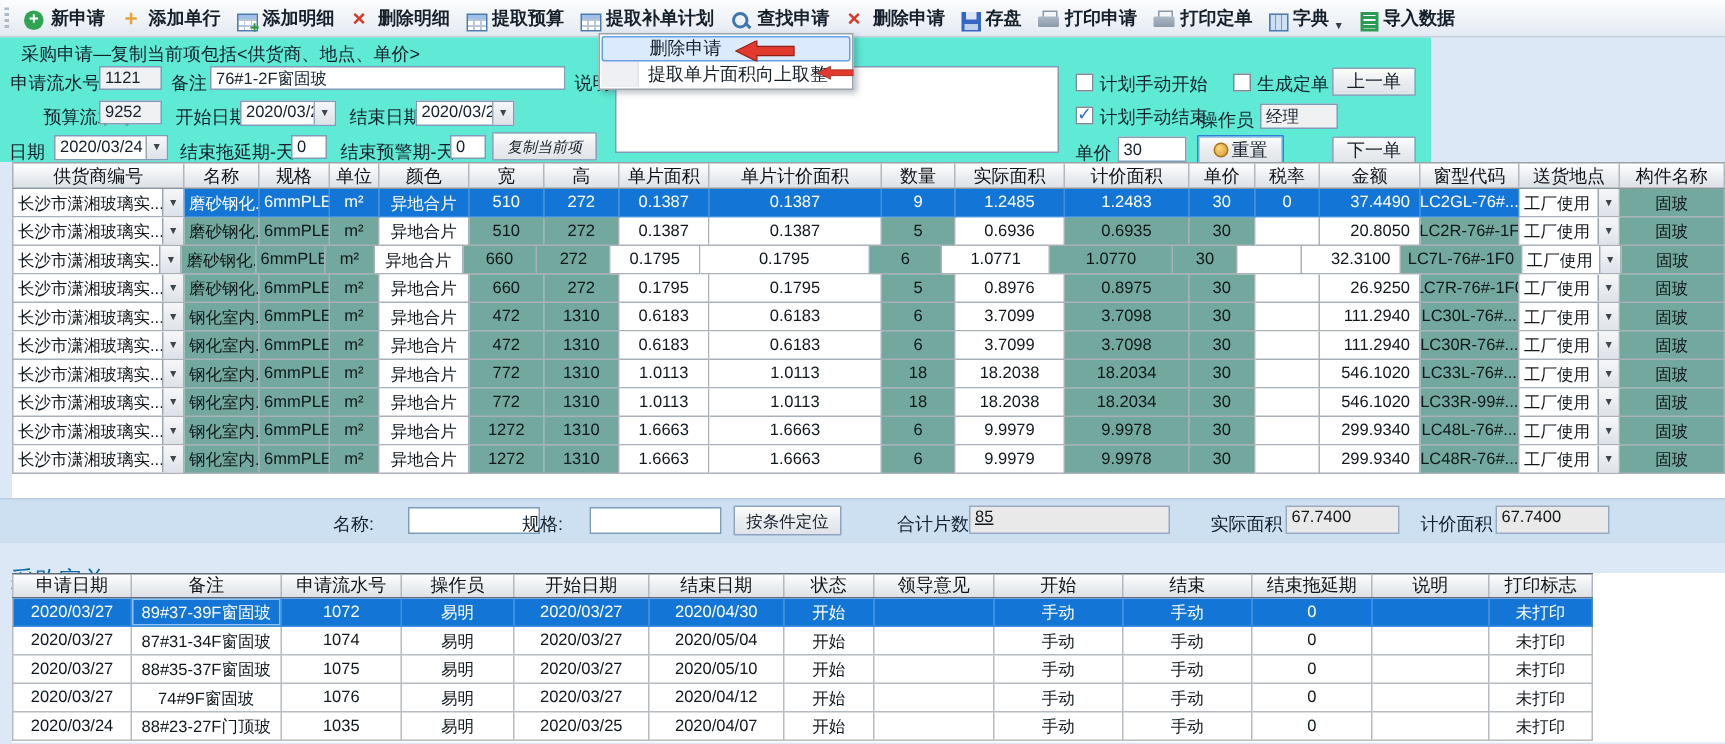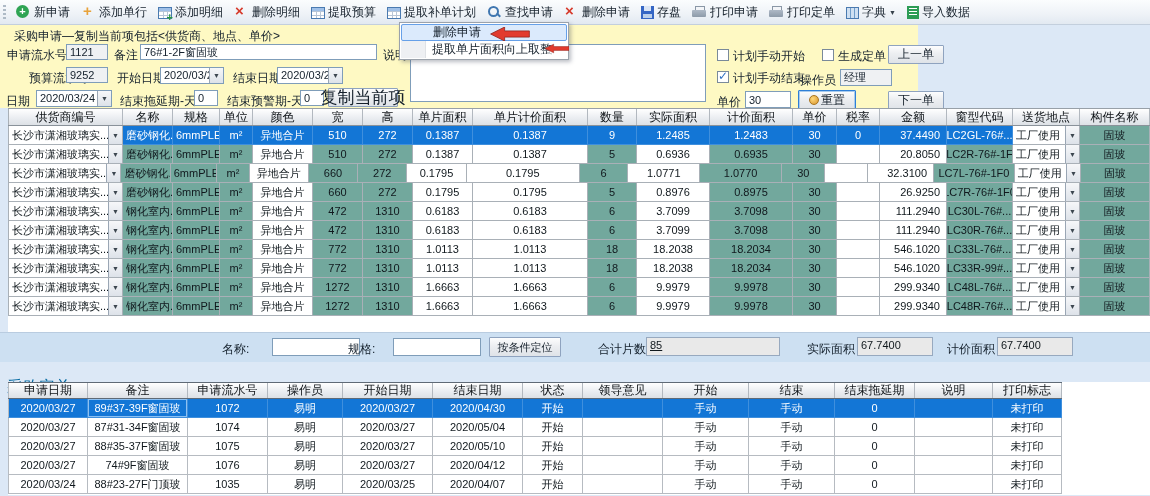--- a/index.html
+++ b/index.html
@@ -5,22 +5,22 @@
   html,body{margin:0;padding:0;}
   body{font-family:"Liberation Sans","DejaVu Sans",sans-serif;background:#dce8f6;}
   #app{position:relative;width:1150px;height:496px;overflow:hidden;background:#dce8f6;}
 
   
   #toolbar{position:absolute;left:0;top:0;width:1150px;height:25px;
     background:linear-gradient(#fbfdfe,#eef2f7 60%,#e2e9f1);
     border-bottom:1px solid #c3cfdd;display:flex;align-items:center;box-sizing:border-box;}
   .grip{width:3px;height:15px;margin:0 5px 0 3px;
     background:repeating-linear-gradient(to bottom,#aebaC6 0 2px,transparent 2px 4px);}
-  .tb-btn{display:flex;align-items:center;padding:2px 4px;margin-right:1px;font-size:12px;
-    color:#15202b;border:1px solid transparent;border-radius:2px;white-space:nowrap;}
+  .tb-btn{display:flex;align-items:flex-end;padding:2px 4px;margin-right:1px;font-size:12px;
+    color:#15202b;border:1px solid transparent;border-radius:2px;white-space:nowrap;font-weight:bold;}
   .tb-btn.tb-active{background:#dcebfb;border:1px solid #699bd2;}
   .caret{font-size:7px;color:#35404a;margin-left:3px;}
 
   .ic{position:relative;display:inline-block;width:15px;height:14px;margin-right:3px;flex:0 0 auto;}
   .ic-new-request::before{content:"+";position:absolute;left:0;top:0;width:13px;height:13px;border-radius:50%;
     background:#2fa453;color:#fff;font-weight:bold;font-size:11px;line-height:13px;text-align:center;}
   .ic-add-row::before{content:"+";position:absolute;left:2px;top:-3px;color:#e8a23a;font-weight:bold;font-size:15px;}
   .ic-grid{width:14px;height:12px;margin-top:1px;border:1px solid #4a7ab0;box-sizing:border-box;
     background:linear-gradient(to bottom,#9fc0e8 0 3px,rgba(0,0,0,0) 3px),
       repeating-linear-gradient(to right,rgba(0,0,0,0) 0 3.6px,#b9c6d6 3.6px 4.6px),
@@ -35,21 +35,21 @@
   .ic-print{margin-top:2px;}
   .ic-print::before{content:"";position:absolute;left:3px;top:0;width:8px;height:4px;background:#f3f5f8;border:1px solid #8a97a6;}
   .ic-print::after{content:"";position:absolute;left:0;top:4px;width:14px;height:7px;background:linear-gradient(#aeb9c6,#8d9aa9);border-radius:1px;}
   .ic-dictionary{width:13px;height:12px;margin-top:1px;border:1px solid #4a7ab0;box-sizing:border-box;
     background:repeating-linear-gradient(to right,#cfe0f2 0 3px,#6f9cc9 3px 4px),#cfe0f2;}
   .ic-import{width:12px;height:13px;background:#2c9c55;}
   .ic-import::before{content:"";position:absolute;left:2px;top:2px;width:8px;height:9px;
     background:repeating-linear-gradient(to bottom,#fff 0 1px,rgba(0,0,0,0) 1px 3px);}
 
   
-  #form-panel{position:absolute;left:0;top:25px;width:918px;height:83px;background:#fef9c3;font-size:12px;color:#14202c;}
+  #form-panel{position:absolute;left:0;top:25px;width:918px;height:83px;background:#5eead4;font-size:12px;color:#14202c;padding-left:36px;}
   #form-panel .lbl{position:absolute;white-space:nowrap;}
   .tin{position:absolute;height:16px;border:1px solid #7f9db9;background:#fff;font-size:11px;
     font-family:inherit;padding:0 3px;box-sizing:border-box;color:#14202c;}
   .tin.gray{background:#eff1f3;}
   .fcombo{position:absolute;height:17px;background:#fff;border:1px solid #7f9db9;display:flex;box-sizing:border-box;}
   .fcombo .txt{flex:1;font-size:11px;padding:1px 3px;white-space:nowrap;overflow:hidden;}
   .car{width:13px;background:linear-gradient(#f6f7f9,#dde2e9);border-left:1px solid #9aa6b4;
     display:flex;align-items:center;justify-content:center;font-size:7px;color:#3c464f;flex:0 0 auto;}
   .btn{position:absolute;background:linear-gradient(#fdfdfd,#eceef1 45%,#dfe3e8);border:1px solid #8fa3bf;
     font-size:12px;color:#15202b;display:flex;align-items:center;justify-content:center;box-sizing:border-box;border-radius:1px;white-space:nowrap;}
@@ -198,21 +198,21 @@
 
     <div class="lbl" style="left:6px;top:68px;">日期</div>
     <div class="fcombo" style="left:36px;top:65px;width:76px;">
       <span class="txt">2020/03/24</span>
       <span class="car">▼</span>
     </div>
     <div class="lbl" style="left:120px;top:68px;">结束拖延期-天</div>
     <input class="tin" style="left: 194px; top: 65px; width: 24px;" value="0">
     <div class="lbl" style="left:227px;top:68px;">结束预警期-天</div>
     <input class="tin" style="left: 300px; top: 65px; width: 24px;" value="0">
-    <div class="btn" style="left:328px;top:63px;width:70px;height:19px;font-size:17px;">复制当前项</div>
+    <div class="btn" style="left:328px;top:63px;width:70px;height:19px;font-size:10px;font-style:italic;">复制当前项</div>
 
     <span class="cb" style="left:717px;top:24px;"></span>
     <div class="lbl" style="left:733px;top:23px;">计划手动开始</div>
     <span class="cb" style="left:822px;top:24px;"></span>
     <div class="lbl" style="left:838px;top:23px;">生成定单</div>
     <div class="btn" style="left:888px;top:20px;width:56px;height:19px;">上一单</div>
 
     <span class="cb checked" style="left:717px;top:46px;"></span>
     <div class="lbl" style="left:733px;top:45px;">计划手动结束</div>
     <div class="lbl" style="left:800px;top:47px;">操作员</div>

